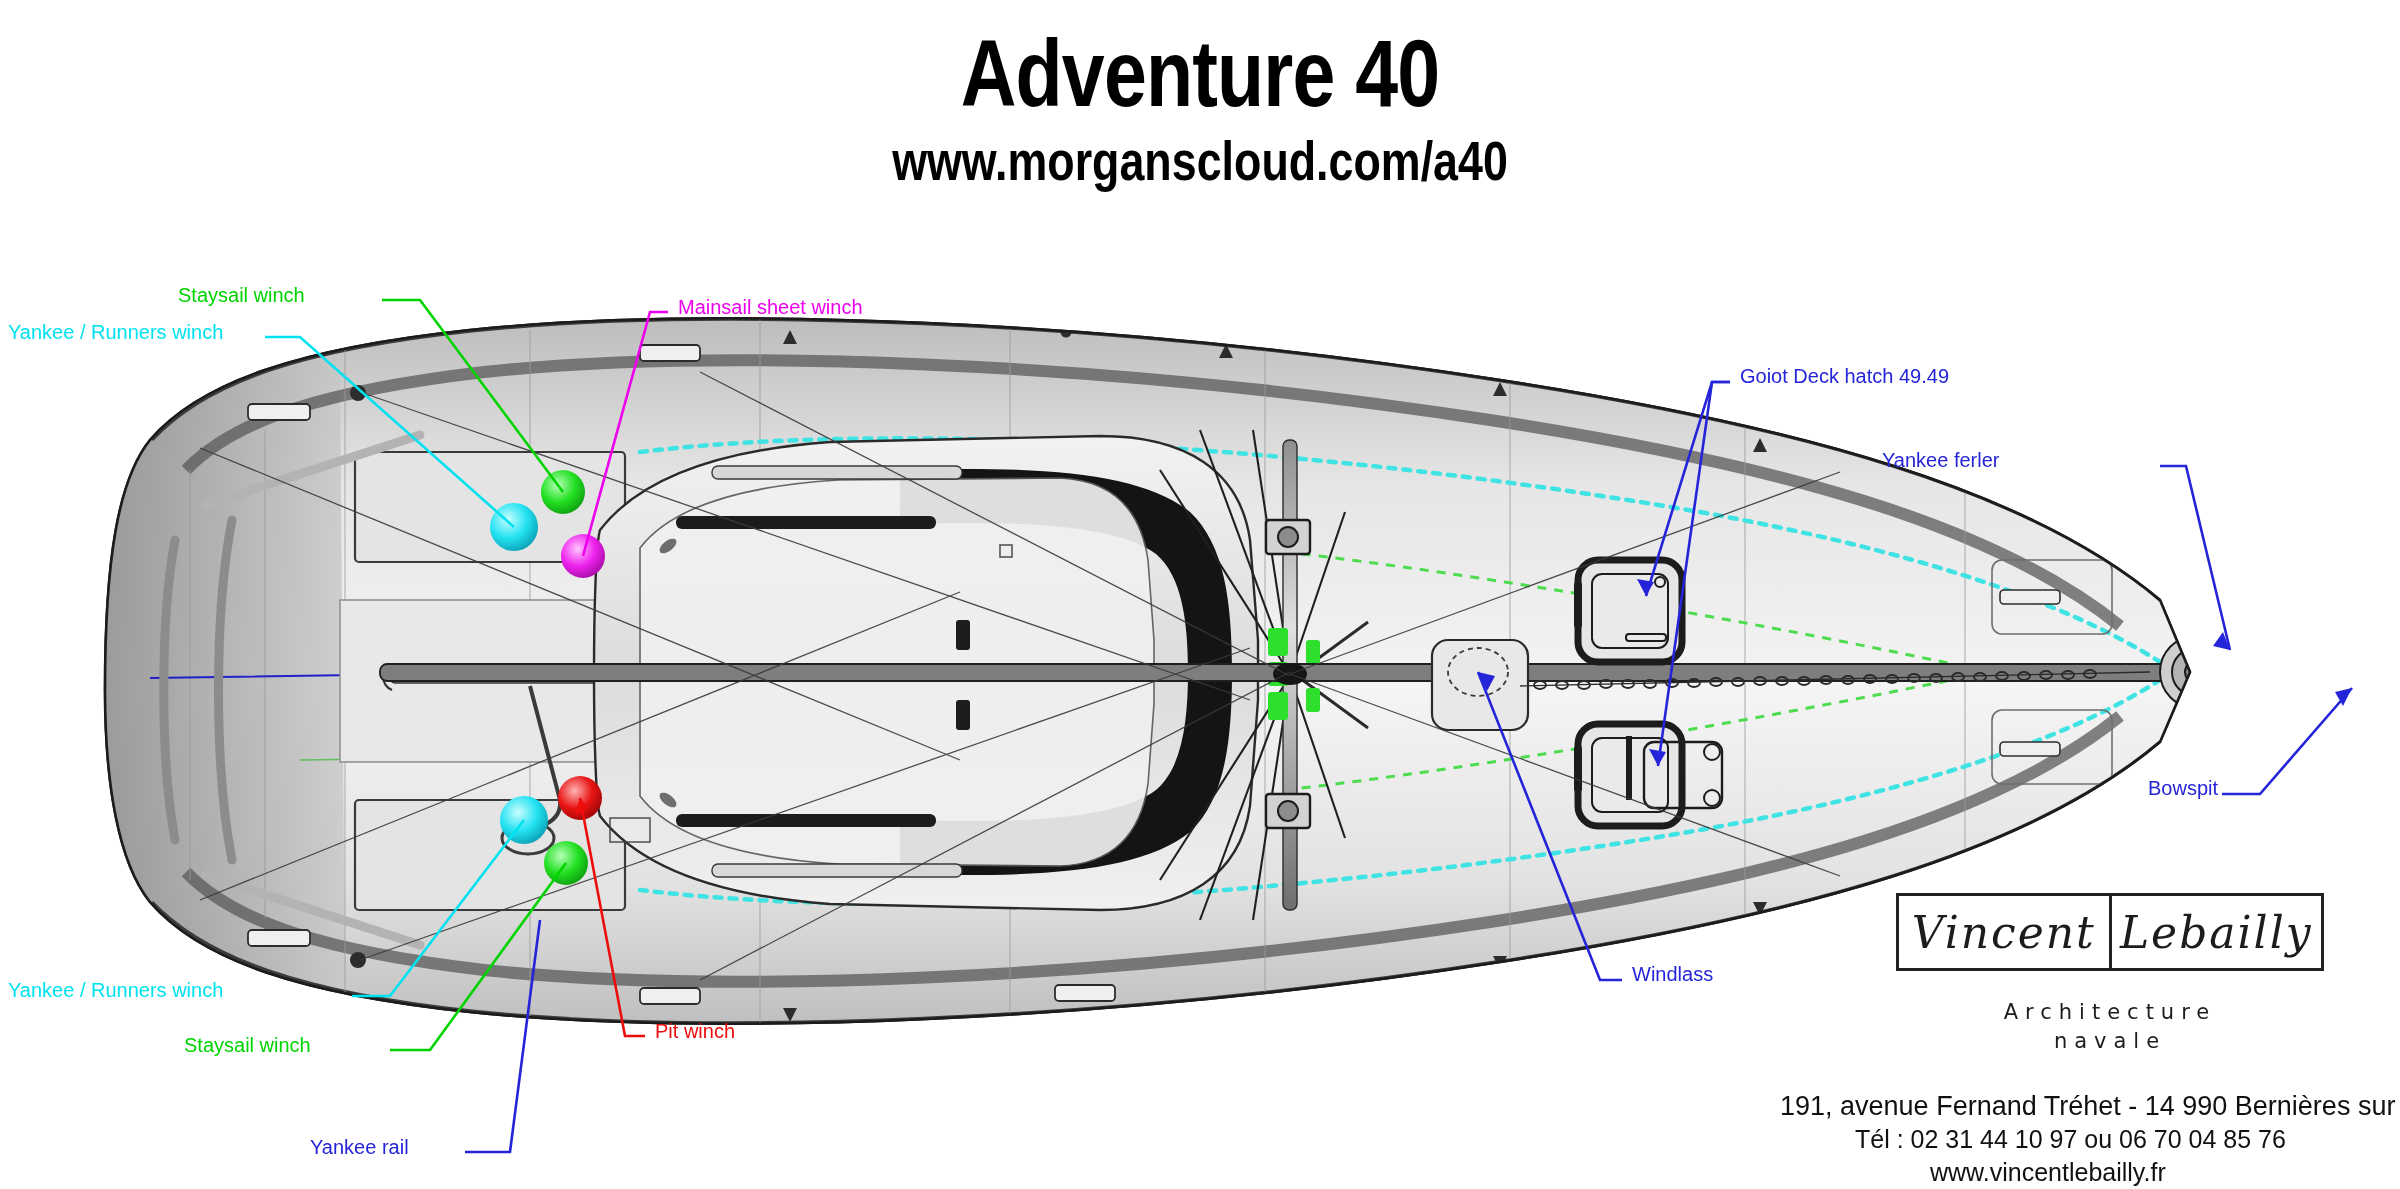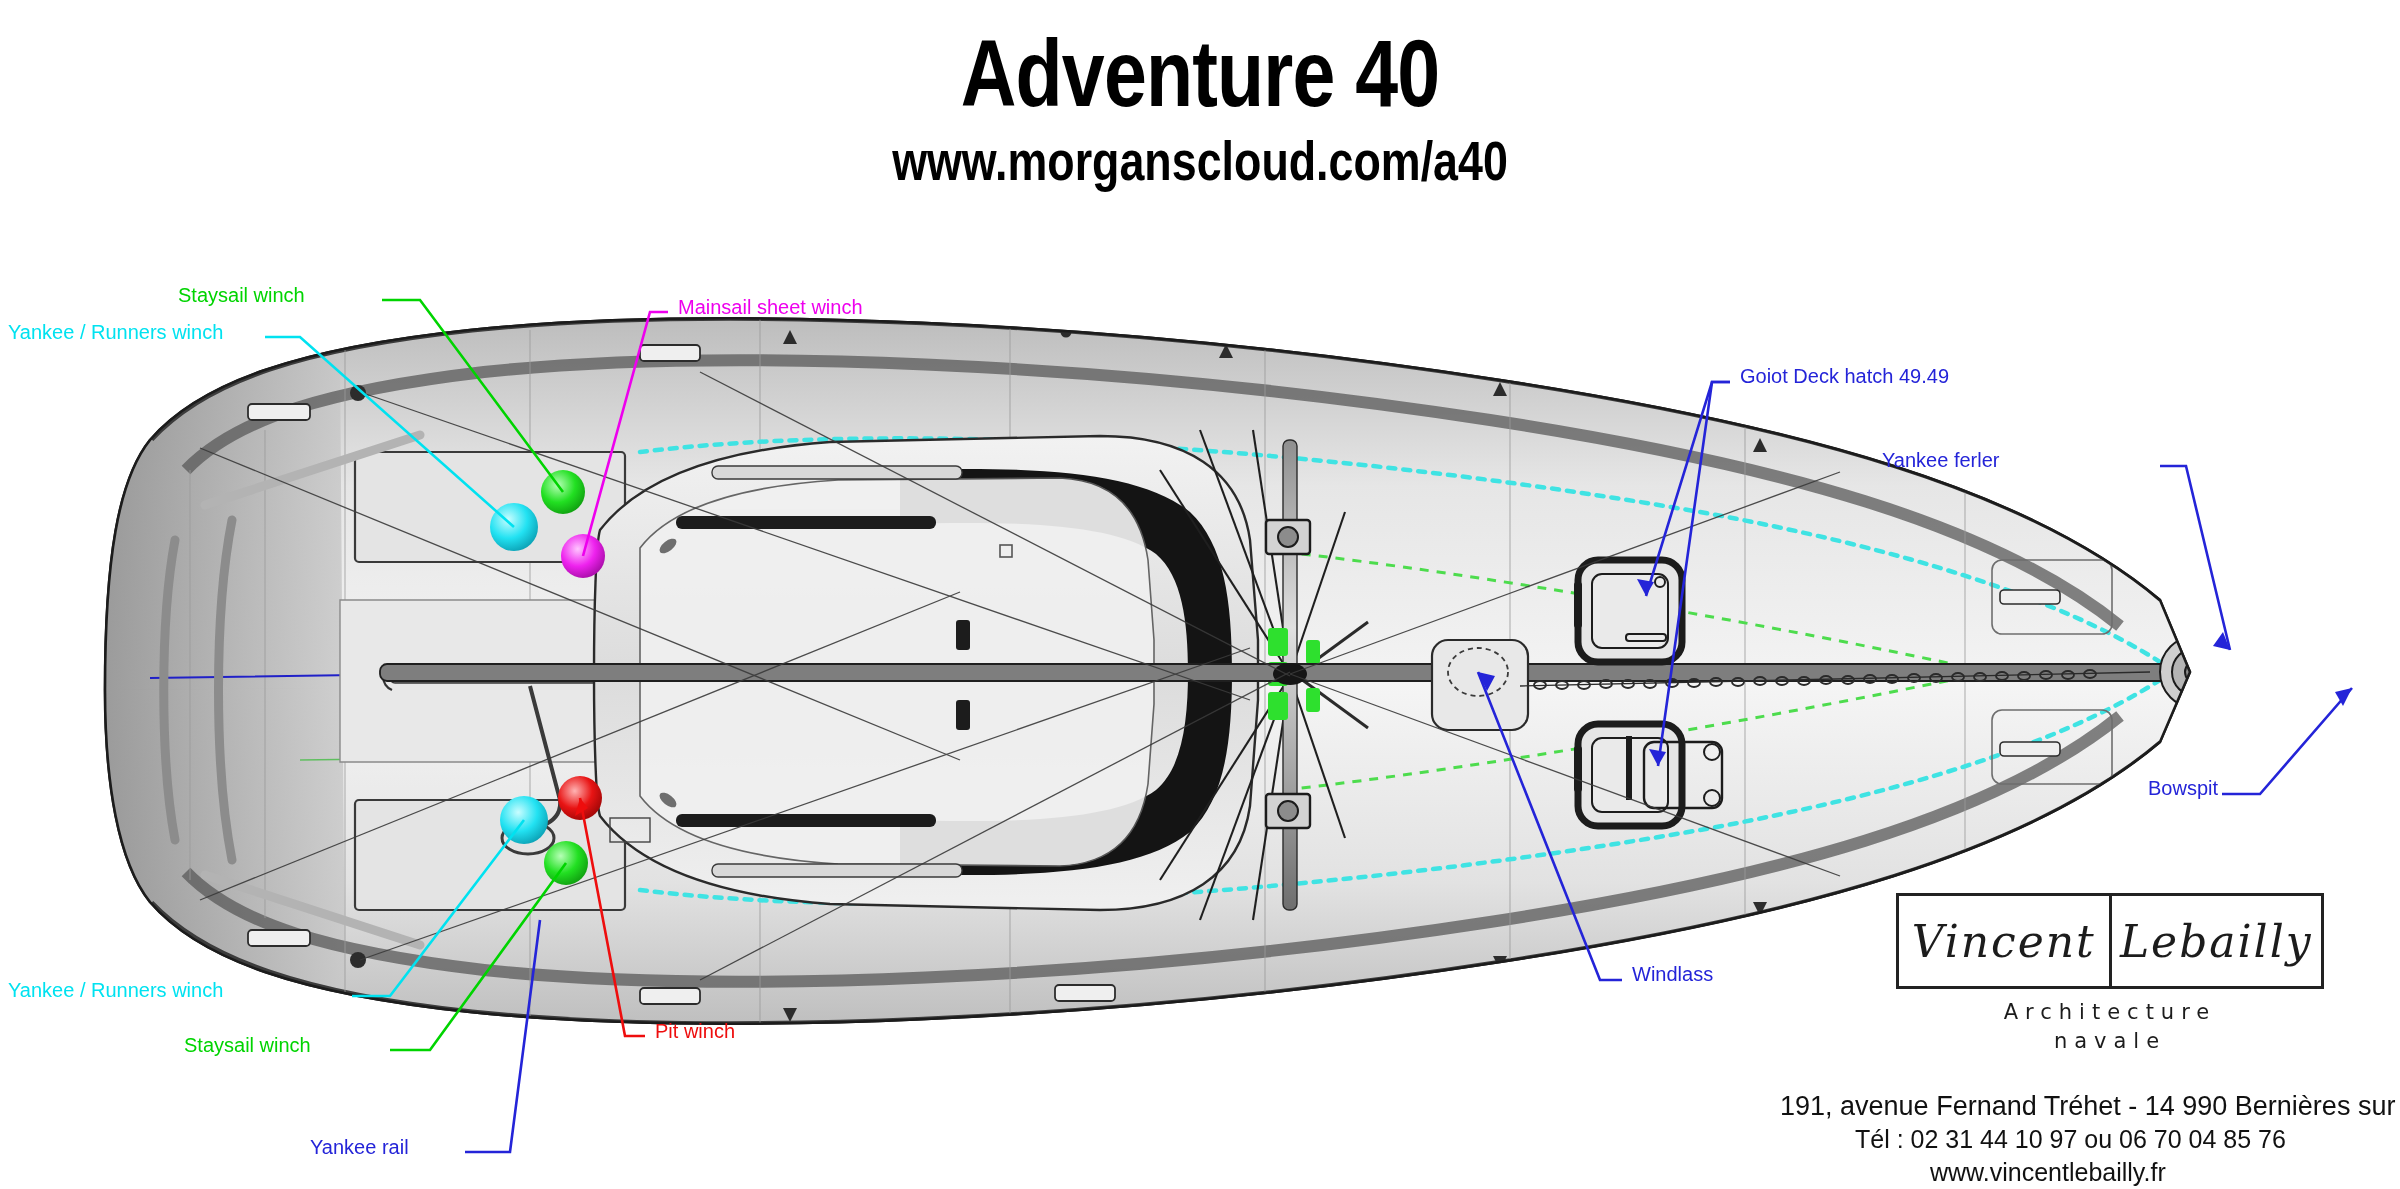--- a/index.html
+++ b/index.html
@@ -12,21 +12,21 @@
   #title{top:20px;font-size:94px;letter-spacing:-1px;transform:scaleX(.82);}
   #subtitle{top:128px;font-size:56px;transform:scaleX(.80);}
   #viewnote{position:absolute;left:1995px;top:216px;color:#127a12;
             font-size:27px;line-height:34px;text-align:center;width:230px;}
   .lbl{position:absolute;font-size:20px;white-space:nowrap;line-height:1;}
   .green{color:#00d400;}
   .cyan{color:#00e2f0;}
   .magenta{color:#ee00ee;}
   .blue{color:#2424d8;}
   .red{color:#ee0d0d;}
-  #logobox{position:absolute;left:1896px;top:893px;width:428px;height:96px;
+  #logobox{position:absolute;left:1896px;top:893px;width:428px;height:78px;
            border:3px solid #222;box-sizing:border-box;display:flex;background:#fff;}
   .logohalf{flex:1;display:flex;align-items:center;justify-content:center;}
   .logohalf+.logohalf{border-left:3px solid #222;}
   .script{font-family:"DejaVu Serif",serif;font-style:italic;font-size:44px;
           color:#1c1c1c;font-weight:400;letter-spacing:2px;}
   #archi{position:absolute;left:1896px;top:1000px;width:428px;text-align:center;
          font-size:21px;letter-spacing:7px;color:#1c1c1c;
          font-family:"DejaVu Sans",sans-serif;}
   #navale{position:absolute;left:1896px;top:1029px;width:428px;text-align:center;
          font-size:21px;letter-spacing:7px;color:#1c1c1c;

